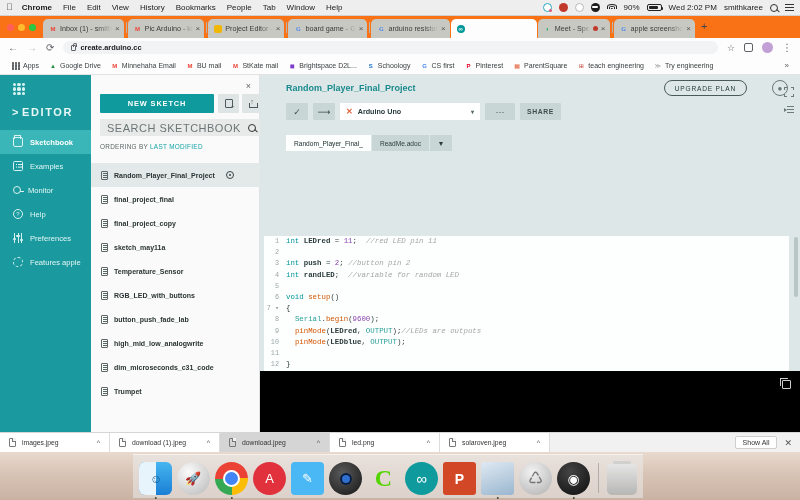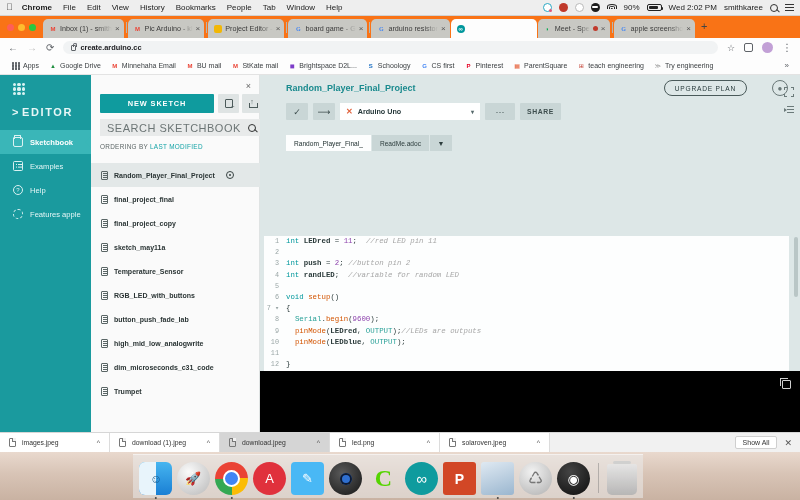--- a/index.html
+++ b/index.html
@@ -432,22 +432,37 @@
       <div class="navlist">
         <div class="navitem active">
             <span class="nico ic-folder"></span>
             <span>Sketchbook</span>
           </div>
         <div class="navitem">
             <span class="nico ic-box"></span>
             <span>Examples</span>
           </div>
         <div class="navitem">
+            <span class="nico ic-mon"></span>
+            <span>Monitor</span>
+          </div>
+        <div class="navitem">
             <span class="nico ic-help">?</span>
             <span>Help</span>
+          </div>
+        <div class="navitem">
+            <span class="nico ic-pref">
+              <i></i>
+              <i></i>
+              <i></i>
+              <b></b>
+              <b></b>
+              <b></b>
+            </span>
+            <span>Preferences</span>
           </div>
         <div class="navitem">
             <span class="nico ic-feat"></span>
             <span>Features apple</span>
           </div>
       </div>
     </div>
 
     <div class="sketchpanel">
       <span class="sp-close">×</span>

